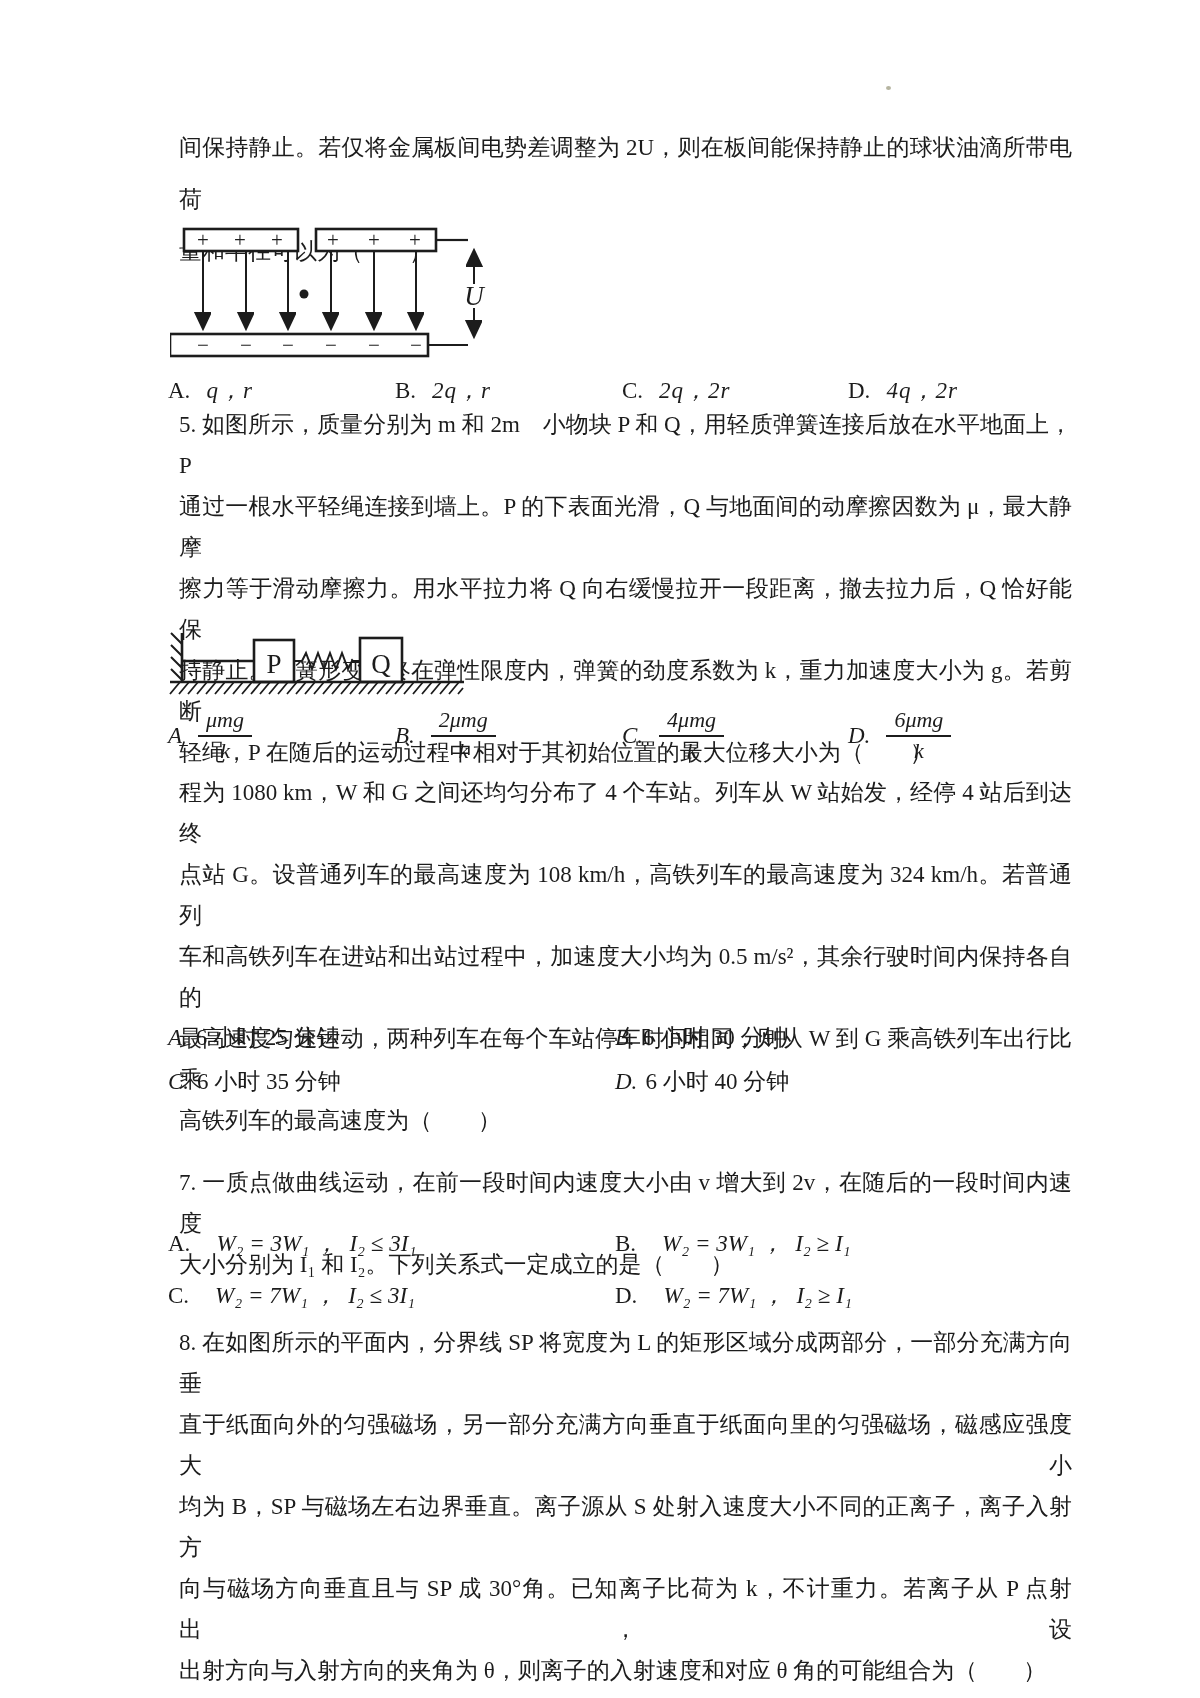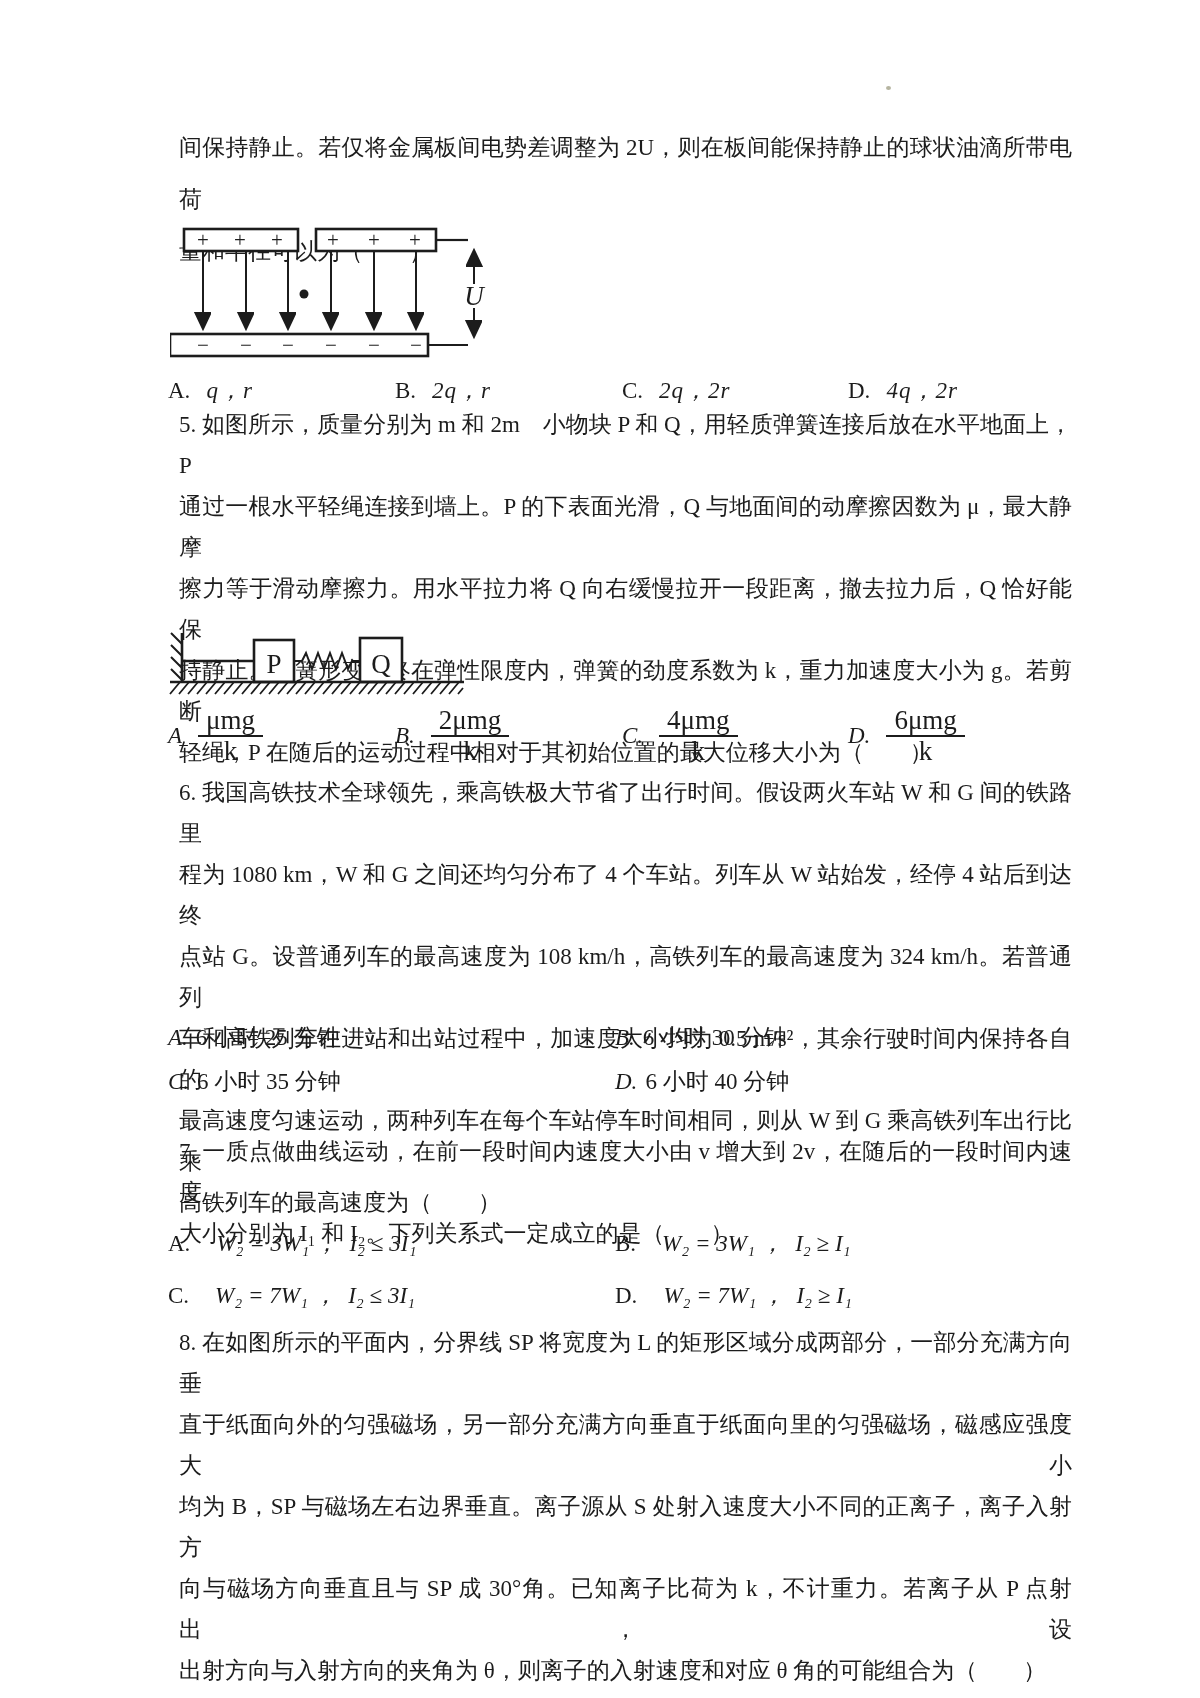--- a/index.html
+++ b/index.html
@@ -19,21 +19,21 @@
     text-align-last:justify;
   }
   .p1 .tl{line-height:52px;}
   .tl.last{text-align:left;text-align-last:left;}
   .optrow{position:absolute;left:155px;width:893px;height:46px;font-size:23px;}
   .opt{position:absolute;top:0;white-space:nowrap;display:inline-flex;align-items:center;}
   .olab{margin-right:16px;}
   .olab.wide{margin-right:26px;}
   .ital{font-style:italic;}
   .oval{letter-spacing:1px;}
-  .frac{display:inline-flex;flex-direction:column;align-items:center;font-size:27px;}
+  .frac{display:inline-flex;flex-direction:column;align-items:center;font-style:italic;font-size:22px;}
   .frac .num{padding:0 8px 1px 8px;border-bottom:2px solid #1c1c1c;line-height:28px;}
   .frac .den{line-height:28px;}
   .formula{font-style:italic;white-space:pre;}
   svg{display:block;}
   svg line, svg path, svg polyline, svg rect{stroke:#1c1c1c;}
   svg text{fill:#1c1c1c;}
   .speck{position:absolute;border-radius:50%;}
 </style>
 </head>
 <body>
@@ -164,21 +164,20 @@
     <span class="opt" style="left:693px">
         <span class="olab ital">D.</span>
         <span class="frac">
           <span class="num">6μmg</span>
           <span class="den">k</span>
         </span>
       </span>
   </div>
 
   <div class="para" style="top:772px">
-    <div class="tl">6. 我国高铁技术全球领先，乘高铁极大节省了出行时间。假设两火车站 W 和 G 间的铁路里</div>
     <div class="tl">程为 1080 km，W 和 G 之间还均匀分布了 4 个车站。列车从 W 站始发，经停 4 站后到达终</div>
     <div class="tl">点站 G。设普通列车的最高速度为 108 km/h，高铁列车的最高速度为 324 km/h。若普通列</div>
     <div class="tl">车和高铁列车在进站和出站过程中，加速度大小均为 0.5 m/s²，其余行驶时间内保持各自的</div>
     <div class="tl">最高速度匀速运动，两种列车在每个车站停车时间相同，则从 W 到 G 乘高铁列车出行比乘</div>
     <div class="tl last">高铁列车的最高速度为（　　）</div>
   </div>
 
   <div class="optrow" style="top:1022px">
     <span class="opt" style="left:13px">
         <span class="olab ital" style="margin-right:8px">A.</span>
@@ -193,21 +192,21 @@
     <span class="opt" style="left:13px">
         <span class="olab ital" style="margin-right:8px">C.</span>
         <span>6 小时 35 分钟</span>
       </span>
     <span class="opt" style="left:460px">
         <span class="olab ital" style="margin-right:8px">D.</span>
         <span>6 小时 40 分钟</span>
       </span>
   </div>
 
-  <div class="para" style="top:1131px">
+  <div class="para" style="top:1162px">
     <div class="tl">7. 一质点做曲线运动，在前一段时间内速度大小由 v 增大到 2v，在随后的一段时间内速度</div>
     <div class="tl last">大小分别为 I₁ 和 I₂。下列关系式一定成立的是（　　）</div>
   </div>
 
   <div class="optrow" style="top:1228px;height:50px">
     <span class="opt" style="left:13px">
         <span class="olab wide">A.</span>
         <span class="formula">W₂ = 3W₁ ，  I₂ ≤ 3I₁</span>
       </span>
     <span class="opt" style="left:460px">

